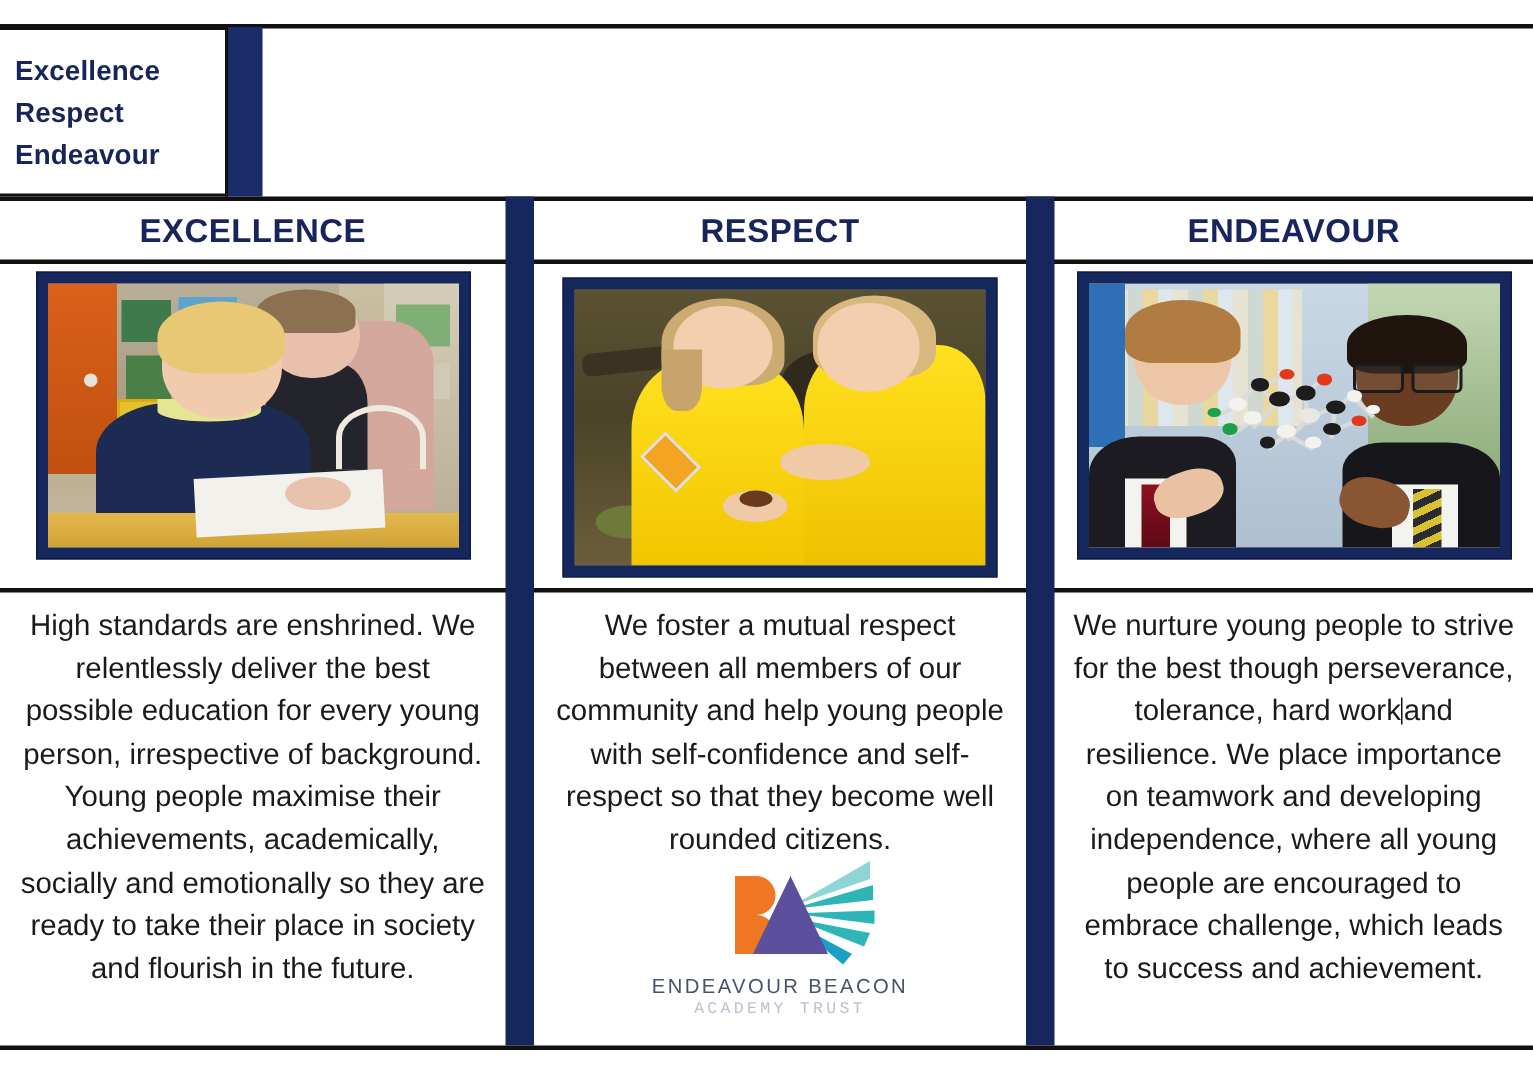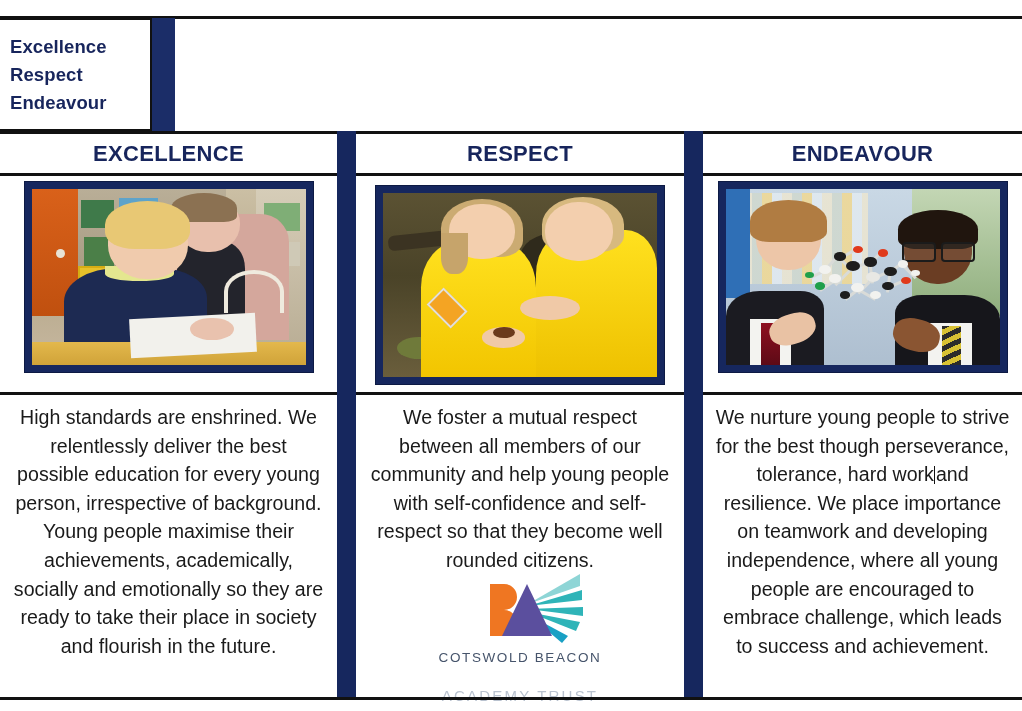--- a/index.html
+++ b/index.html
@@ -209,22 +209,22 @@
   }
   .caret{display:inline-block;width:1px;height:18px;background:#111;
     vertical-align:-3px;margin:0 .5px;}
 
   
   .logo{position:absolute;left:356px;top:570px;width:328px;height:118px;
     display:flex;flex-direction:column;align-items:center;}
   .logo-mark{position:relative;width:128px;height:78px;}
   .logo-text{font-size:13.5px;letter-spacing:1.6px;color:#46546b;
     margin-top:2px;font-family:"Liberation Sans","DejaVu Sans",sans-serif;}
-  .logo-sub{font-size:15px;letter-spacing:2.2px;color:#b9c2cf;margin-top:22px;
-    font-family:Liberation Sans, sans-serif;}
+  .logo-sub{font-size:11px;letter-spacing:2.2px;color:#b9c2cf;margin-top:2px;
+    font-family:Liberation Mono, monospace;}
 </style>
 </head>
 <body>
 
 <div class="page">
 
   <div class="rule rule-top"></div>
 
   <div class="banner-row">
     <div class="motto-box">
@@ -386,18 +386,18 @@
           <polygon points="72,36 126,20 126,30" fill="#2fb4b8"></polygon>
           <polygon points="72,39 127,37 127,46" fill="#2fb4b8"></polygon>
           <polygon points="72,42 124,52 120,61" fill="#2fb4b8"></polygon>
           <polygon points="73,45 112,66 106,73" fill="#19a0c4"></polygon>
         </g>
         <path d="M36 14 a24 24 0 1 0 0 48 a24 24 0 0 1 0 -48 z" fill="#e0196b"></path>
         <path d="M34 14 h14 a13 13 0 0 1 0 26 a13 13 0 0 1 0 26 h-14 z" fill="#ef7622"></path>
         <polygon points="71,14 96,66 46,66" fill="#5b4f9e"></polygon>
       </svg>
     </div>
-    <div class="logo-text">COTSWOLD BEACON</div>
+    <div class="logo-text">ENDEAVOUR BEACON</div>
     <div class="logo-sub">ACADEMY TRUST</div>
   </div>
 
   <div class="rule rule-bottom"></div>
 </div>
 
 </body></html>

